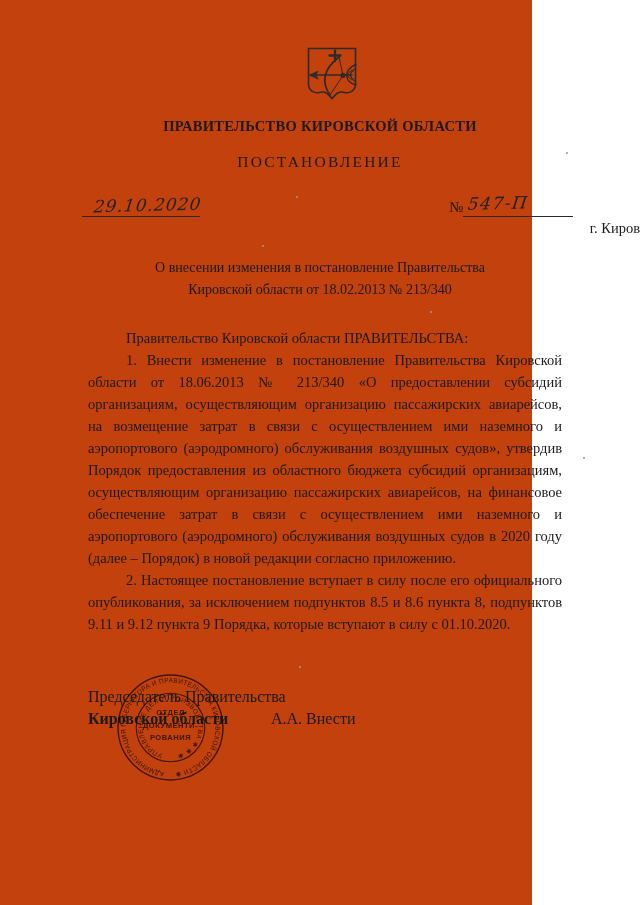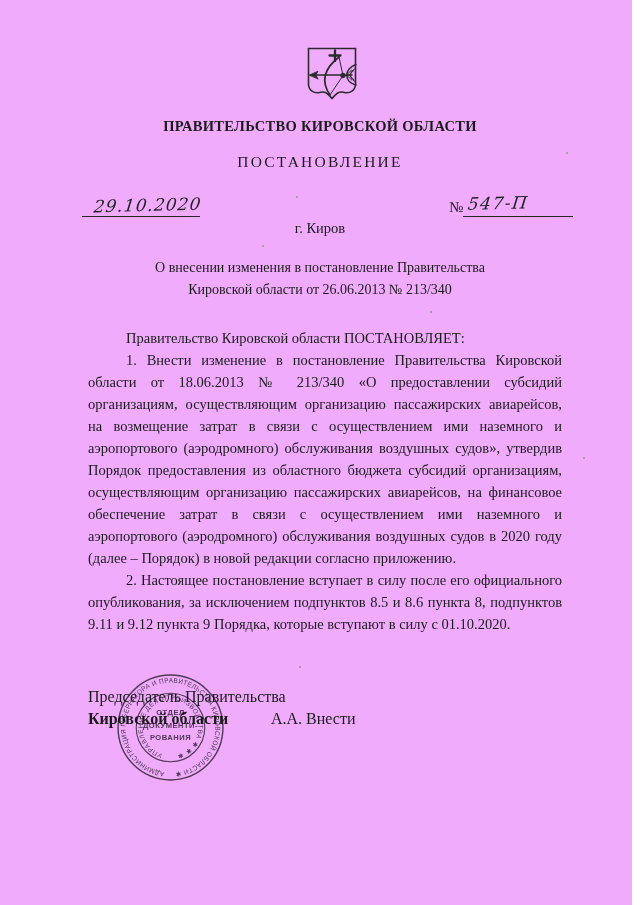--- a/index.html
+++ b/index.html
@@ -1,33 +1,33 @@
 <!DOCTYPE html>
 <html lang="ru"><head>
 <meta charset="utf-8">
 <style>
   html,body{margin:0;padding:0;background:#ffffff;}
   body{width:640px;height:905px;overflow:hidden;font-family:"Liberation Serif",serif;}
-  .page{position:relative;width:632px;height:905px;background:#f0abfc;color:#1b1b1b;}
+  .page{position:relative;width:532px;height:905px;background:#c2410c;color:#1b1b1b;}
   .abs{position:absolute;}
   .center{left:0;width:640px;text-align:center;}
 
   .org-name{top:118px;font-weight:700;font-size:14.5px;letter-spacing:0.3px;}
   .doc-type{top:153px;font-weight:400;font-size:15.5px;letter-spacing:2.2px;}
 
   .hand{font-family:"DejaVu Serif",serif;font-style:italic;font-size:17px;color:#222;
         transform:skewX(-8deg) rotate(-1.5deg);letter-spacing:1px;white-space:nowrap;}
   .hand-date{left:94px;top:195px;}
   .hand-num{left:468px;top:193px;letter-spacing:1.5px;}
   .num-label{left:449px;top:199px;font-size:15px;}
   .u-line{position:absolute;height:1px;background:#2a2a2a;}
   .u-date{left:82px;top:216px;width:118px;}
   .u-num{left:463px;top:216px;width:110px;}
 
-  .city{top:220px;font-size:14.5px;}
+  .city{top:220px;font-size:14.5px;text-align:right;}
 
   .doc-title{top:257px;font-weight:400;font-size:14px;line-height:22px;}
 
   .body-text{left:88px;top:327px;width:474px;font-size:14.5px;line-height:22px;
              text-align:justify;}
   .body-text p{margin:0;text-indent:38px;}
 
   .sig{font-size:16px;white-space:nowrap;}
   .sig-1{left:88px;top:688px;}
   .sig-2{left:88px;top:710px;font-weight:bold;}
@@ -68,25 +68,25 @@
 
   <div class="abs hand hand-date">29.10.2020</div>
   <div class="u-line u-date"></div>
   <div class="abs num-label">№</div>
   <div class="abs hand hand-num">547-П</div>
   <div class="u-line u-num"></div>
   <div class="abs center city">г. Киров</div>
 
   <div class="abs center doc-title">
     <div>О внесении изменения в постановление Правительства</div>
-    <div>Кировской области от 26.06.2013 № 213/340</div>
+    <div>Кировской области от 18.02.2013 № 213/340</div>
   </div>
 
   <div class="abs body-text">
-    <p>Правительство Кировской области ПОСТАНОВЛЯЕТ:</p>
+    <p>Правительство Кировской области ПРАВИТЕЛЬСТВА:</p>
     <p>1. Внести изменение в постановление Правительства Кировской области от 18.06.2013 № 213/340 «О предоставлении субсидий организациям, осуществляющим организацию пассажирских авиарейсов, на возмещение затрат в связи с осуществлением ими наземного и аэропортового (аэродромного) обслуживания воздушных судов», утвердив Порядок предоставления из областного бюджета субсидий организациям, осуществляющим организацию пассажирских авиарейсов, на финансовое обеспечение затрат в связи с осуществлением ими наземного и аэропортового (аэродромного) обслуживания воздушных судов в 2020 году (далее – Порядок) в новой редакции согласно приложению.</p>
     <p>2. Настоящее постановление вступает в силу после его официального опубликования, за исключением подпунктов 8.5 и 8.6 пункта 8, подпунктов 9.11 и 9.12 пункта 9 Порядка, которые вступают в силу с 01.10.2020.</p>
   </div>
 
   <div class="abs sig sig-1">Председатель Правительства</div>
   <div class="abs sig sig-2">Кировской области</div>
   <div class="abs sig sig-name">А.А. Внести</div>
 
   <svg class="abs stamp" viewBox="0 0 120 120" xmlns="http://www.w3.org/2000/svg">
     <defs>

